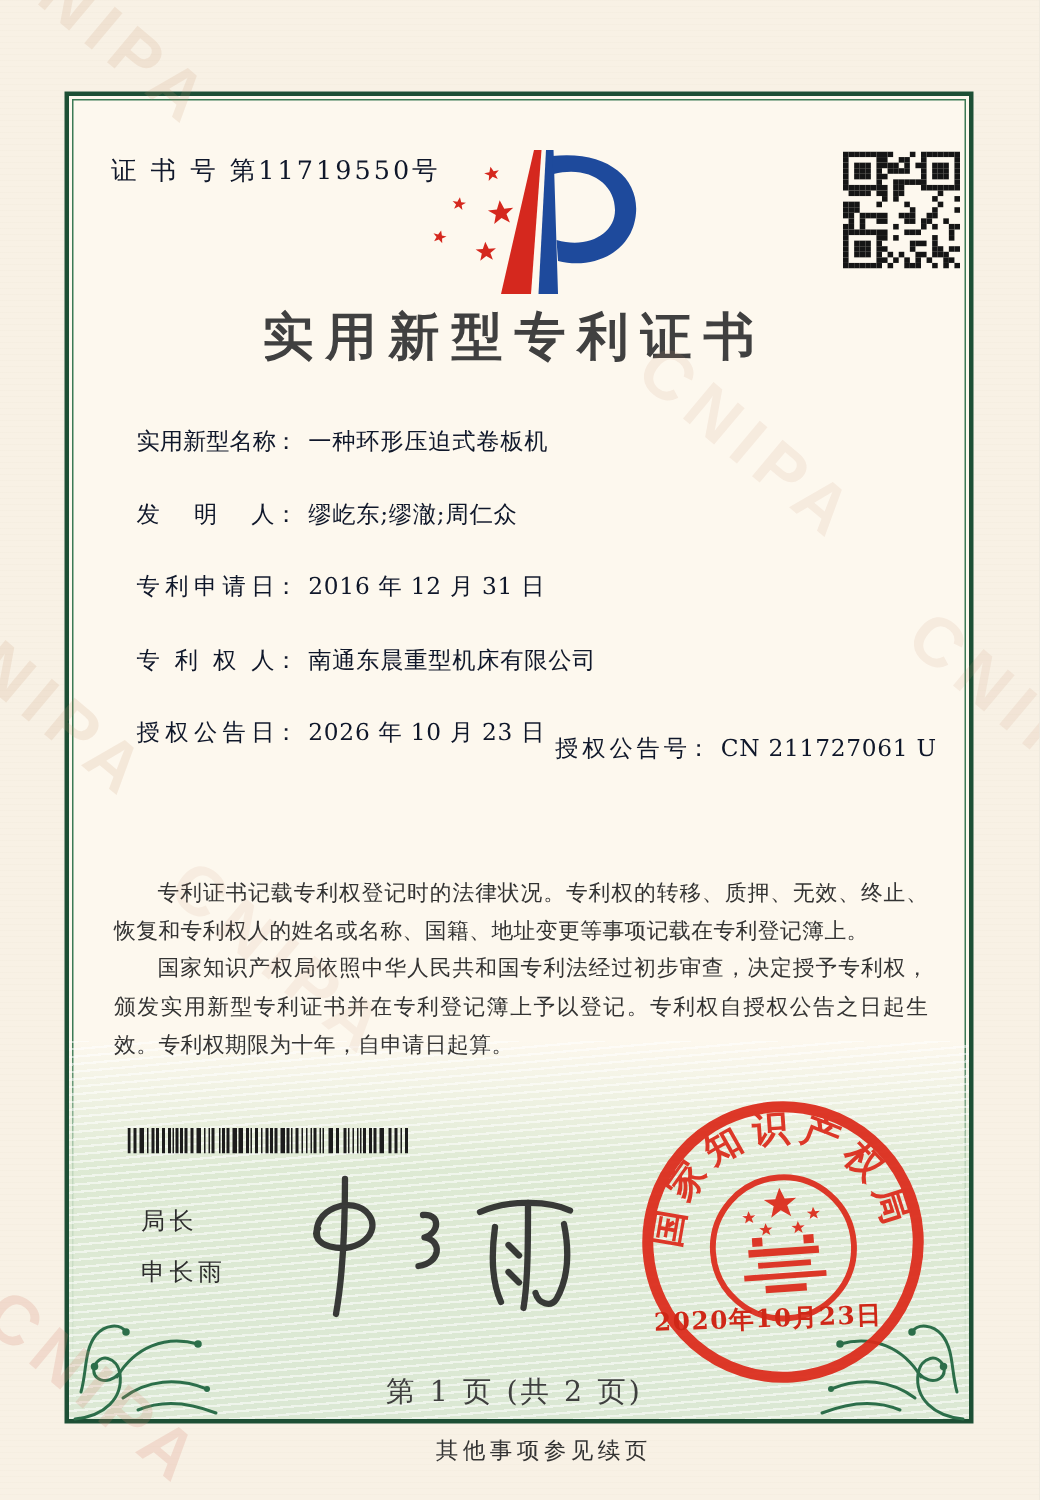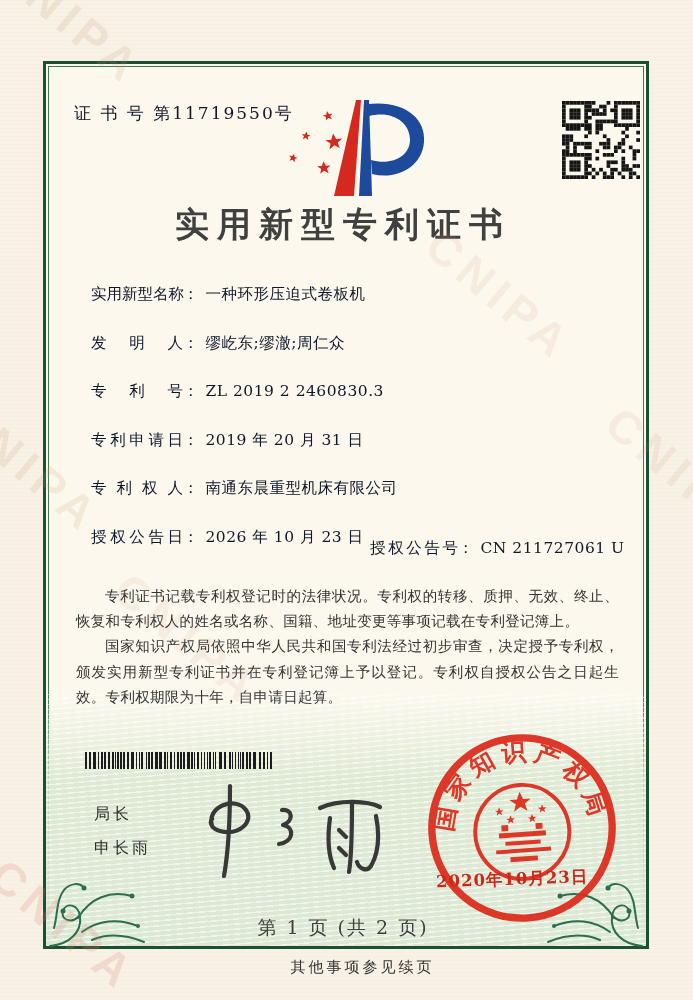--- a/index.html
+++ b/index.html
@@ -352,24 +352,21 @@
   <div class="abs title">实用新型专利证书</div>
 
   <div class="abs fields">
     <div class="frow">
       <span class="flabel">实用新型名称</span><span>：</span><span class="fval">一种环形压迫式卷板机</span>
     </div>
     <div class="frow">
       <span class="flabel">发明人</span><span>：</span><span class="fval">缪屹东;缪澈;周仁众</span>
     </div>
     <div class="frow">
-      <span class="flabel">专利号</span><span>：</span><span class="fval">ZL 2019 2 2460830.3</span>
-    </div>
-    <div class="frow">
-      <span class="flabel">专利申请日</span><span>：</span><span class="fval">2019 年 20 月 31 日</span>
+      <span class="flabel">专利申请日</span><span>：</span><span class="fval">2016 年 12 月 31 日</span>
     </div>
     <div class="frow">
       <span class="flabel">专利权人</span><span>：</span><span class="fval">南通东晨重型机床有限公司</span>
     </div>
     <div class="frow">
       <span class="flabel">授权公告日</span><span>：</span><span class="fval">2026 年 10 月 23 日</span>
       <span class="grant-no-group">
         <span class="flabel" style="width:88px;">授权公告号</span><span>：</span><span class="fval">CN 211727061 U</span>
       </span>
     </div>

